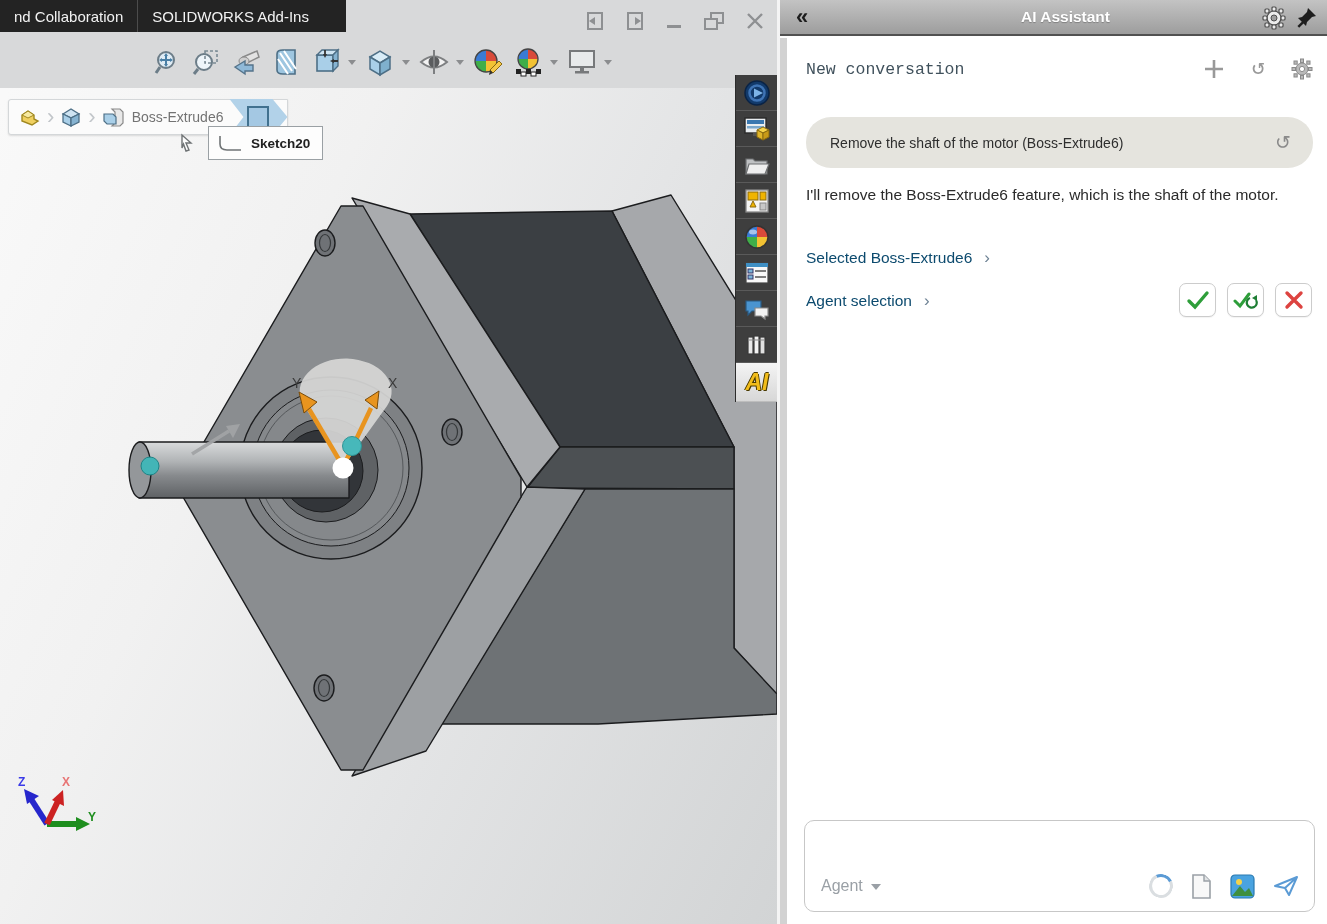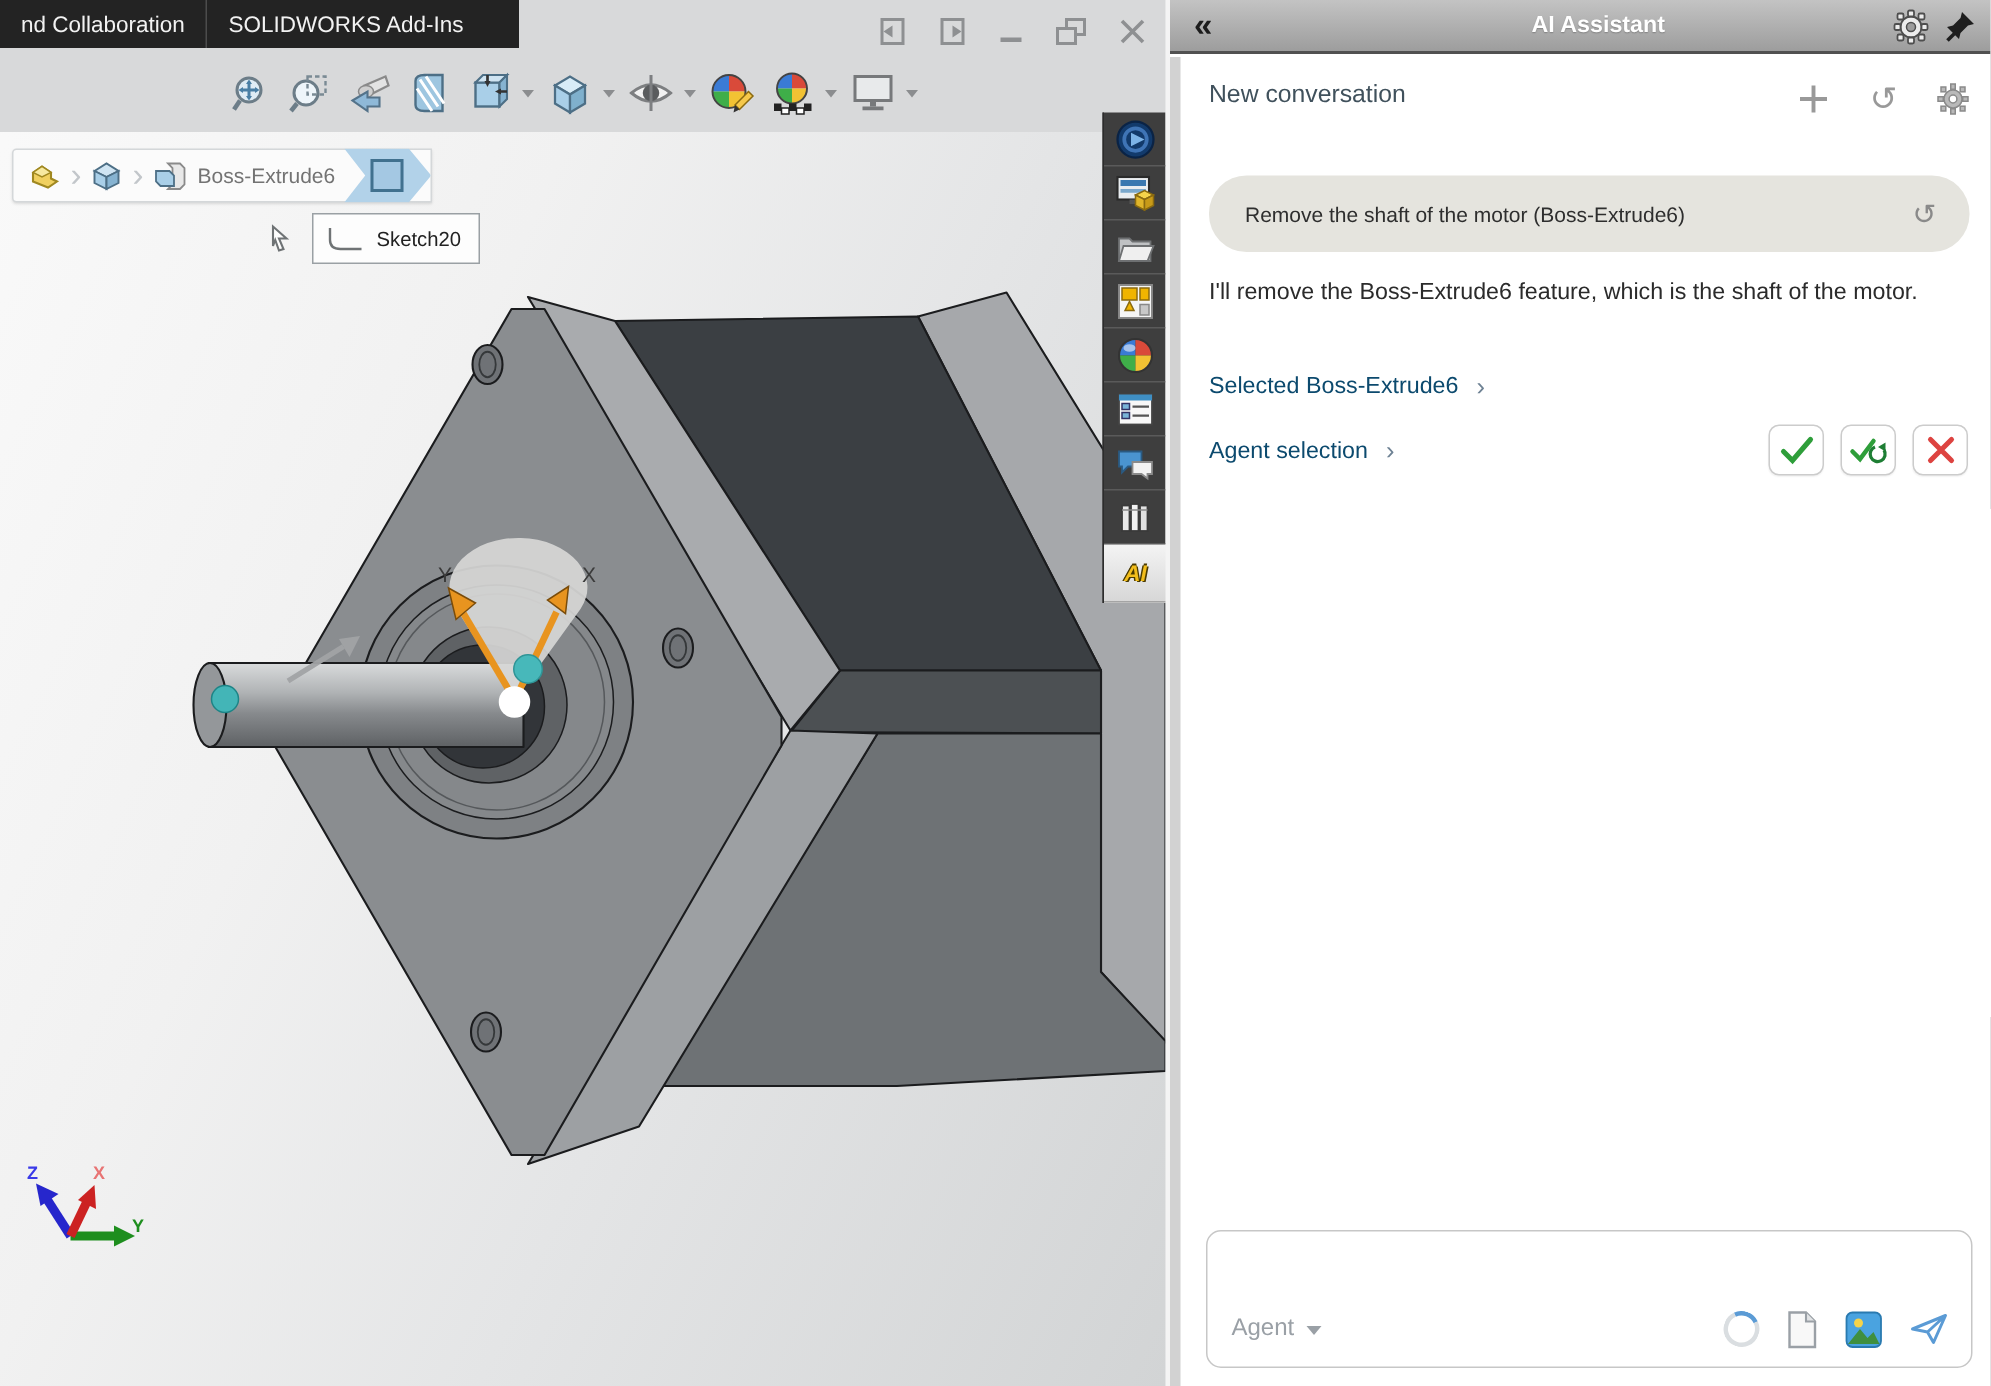--- a/index.html
+++ b/index.html
@@ -35,54 +35,54 @@
     border:1px solid #d4d7d9; border-radius:3px 0 0 3px; padding-left:6px;
     box-shadow:0 1px 2px rgba(0,0,0,.12); }
   .crumb-ico { width:30px; display:flex; justify-content:center; }
   .crumb-sep { color:#c2c6ca; font-size:22px; margin:0 2px; line-height:1; }
   .crumb-label { font-size:14px; color:#737373; margin:0 10px 0 4px; white-space:nowrap; }
   .crumb-active { width:58px; height:36px; background:#b2d2e9; display:flex;
     align-items:center; justify-content:center; margin-left:-4px;
     clip-path:polygon(0 0, calc(100% - 15px) 0, 100% 50%, calc(100% - 15px) 100%, 0 100%, 14px 50%); }
   .sk-square { width:22px; height:22px; background:#a4c8e3; border:2px solid #41718f; }
 
-  .sketch-callout { position:absolute; left:178px; top:142px; display:flex; align-items:center; }
+  .sketch-callout { position:absolute; left:178px; top:126px; display:flex; align-items:center;font-weight:bold; }
   .sketch-box { background:#fdfdfd; border:1px solid #9aa0a4; height:34px;
     display:flex; align-items:center; padding:0 12px 0 8px; margin-left:8px; }
   .sketch-box .glyph { margin-right:8px; }
   .sketch-box span { font-size:13.5px; color:#222; }
 
   .model-svg { position:absolute; left:0; top:0; width:777px; height:924px; }
 
   
   .taskpane { position:absolute; left:735px; top:75px; width:42px;
     background:#3e3e3e; border-left:1px solid #2c2c2c; }
   .tp-cell { width:42px; height:36px; display:flex; align-items:center;
     justify-content:center; border-bottom:1px solid #5a5a5a; }
   .tp-ai { width:42px; height:39px; display:flex; align-items:center; justify-content:center;
     background:linear-gradient(#f4f4f4,#d7d7d7); border-bottom:1px solid #bdbdbd; }
-  .tp-ai span { font-style:italic; font-weight:bold; font-size:15px; color:#f2bd1b;
+  .tp-ai span { font-style:italic; font-weight:bold; font-size:23px; color:#f2bd1b;
     text-shadow:-1px 0 0 #4a3a00, 1px 1px 0 #4a3a00, 0 -1px 0 #4a3a00; }
 
   
   .divider { position:absolute; left:777px; top:0; width:3px; height:924px; background:#f4f4f4; }
   .ai-panel { position:absolute; left:780px; top:0; width:547px; height:924px; background:#ffffff; }
   .ai-header { position:absolute; left:0; top:0; width:547px; height:36px;
     background:linear-gradient(#c3c3c3,#9d9d9d); border-bottom:2px solid #515151;
     display:flex; align-items:center; }
   .ai-collapse { font-size:22px; font-weight:bold; color:#1c1c1c; margin-left:16px; cursor:default; }
   .ai-title { position:absolute; left:0; width:100%; text-align:center;
     color:#ffffff; font-weight:bold; font-size:15.5px; text-shadow:0 1px 1px rgba(0,0,0,.25);padding-left:24px; }
   .ai-header-icons { position:absolute; right:8px; top:0; height:36px; display:flex;
     align-items:center; gap:8px; }
 
   .ai-gutter { position:absolute; left:0; top:38px; width:7px; height:886px; background:#d2d2d2; }
 
   .conv-row { position:absolute; left:26px; top:54px; width:507px; height:30px;
-    display:flex; align-items:flex-start; }
+    display:flex; align-items:center;font-family:Liberation Mono, monospace; }
   .conv-title { font-size:16.5px; color:#40515c; }
   .conv-icons { margin-left:auto; display:flex; align-items:center; gap:26px; }
   .conv-icons .uni { color:#999; font-size:22px; line-height:1; }
 
   .bubble { position:absolute; left:26px; top:117px; width:507px; height:51px;
     background:#e5e4de; border-radius:25px; display:flex; align-items:center; }
   .bubble-text { font-size:14px; color:#2e2e2e; margin-left:24px; }
   .bubble-undo { margin-left:auto; margin-right:22px; color:#8a8a8a; font-size:19px; }
 
   .assistant-msg { position:absolute; left:26px; top:182px; width:505px;

